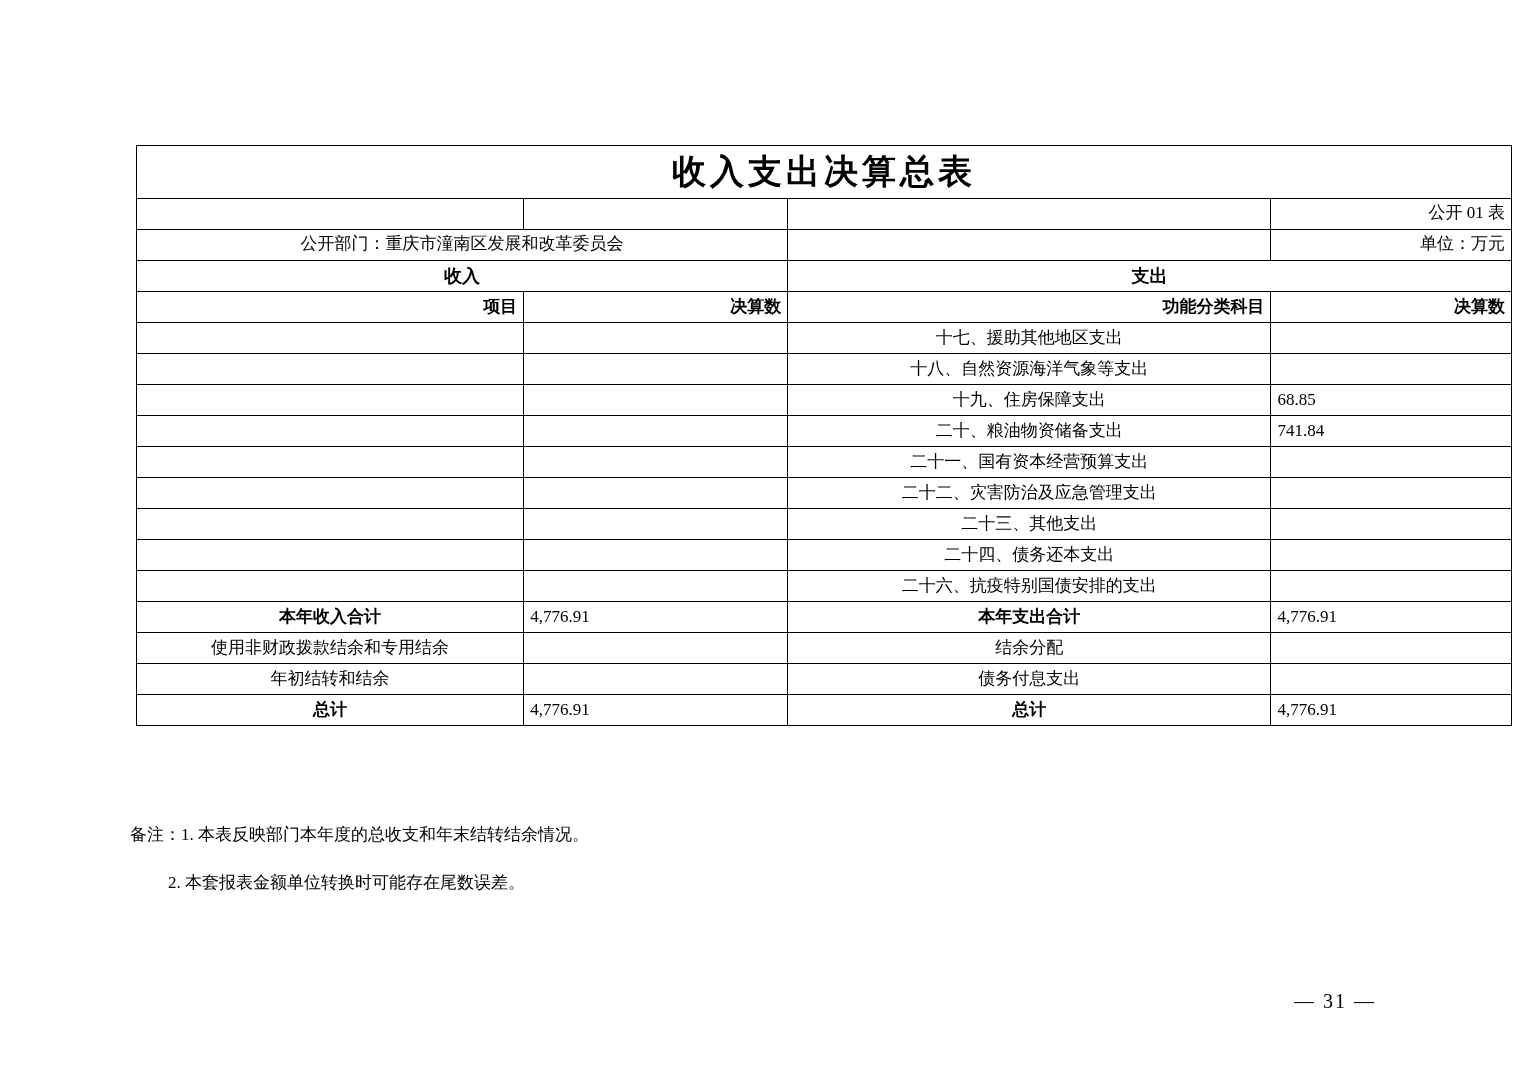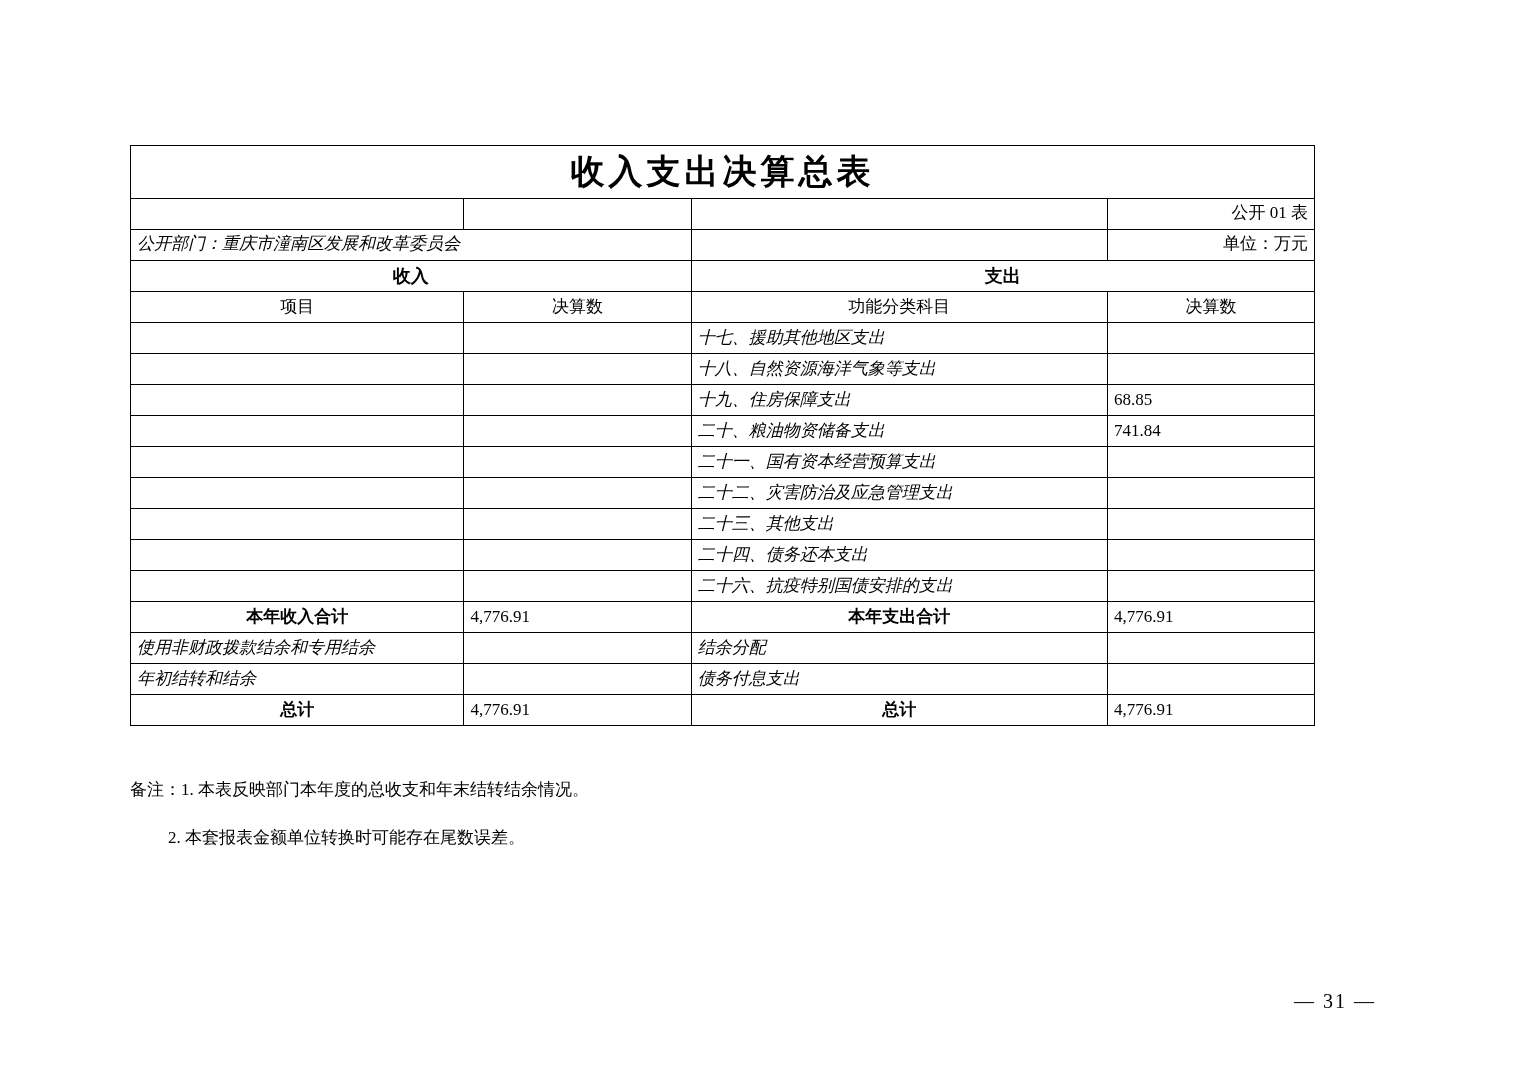--- a/index.html
+++ b/index.html
@@ -15,23 +15,23 @@
     position: relative;
   }
   .page {
     position: relative;
     width: 1520px;
     height: 1075px;
     box-sizing: border-box;
   }
   .sheet {
     position: absolute;
-    left: 130px;
+    left: 136px;
     top: 145px;
-    width: 1185px;
+    width: 1376px;
   }
   table.main {
     border-collapse: collapse;
     width: 100%;
     table-layout: fixed;
     font-size: 17px;
   }
   table.main td {
     border: 1px solid #000000;
     padding: 3px 6px;
@@ -45,48 +45,47 @@
     font-size: 34px;
     font-weight: bold;
     letter-spacing: 4px;
     height: 62px;
     font-family: "Liberation Serif", "DejaVu Serif", serif;
   }
   .center {
     text-align: center;
   }
   .left {
-    text-align: left;
-    font-style: italic;
+    text-align: center;
   }
   .bold {
     font-weight: bold;
   }
   .num {
     text-align: left;
     padding-right: 12px;
     font-family: "Liberation Serif", "DejaVu Serif", serif;
   }
   .colhead {
-    text-align: center;
-    font-weight: normal;
+    text-align: right;
+    font-weight: bold;
   }
   .grouphead {
     text-align: center;
     font-weight: bold;
     font-size: 18px;
   }
   .meta-right {
     text-align: right;
     padding-right: 10px;
   }
   .notes {
     position: absolute;
     left: 130px;
-    top: 774px;
+    top: 819px;
     width: 1262px;
     font-size: 17px;
     line-height: 1.9;
   }
   .notes .line2 {
     padding-left: 38px;
     margin-top: 16px;
   }
   .pagenum {
     position: absolute;

